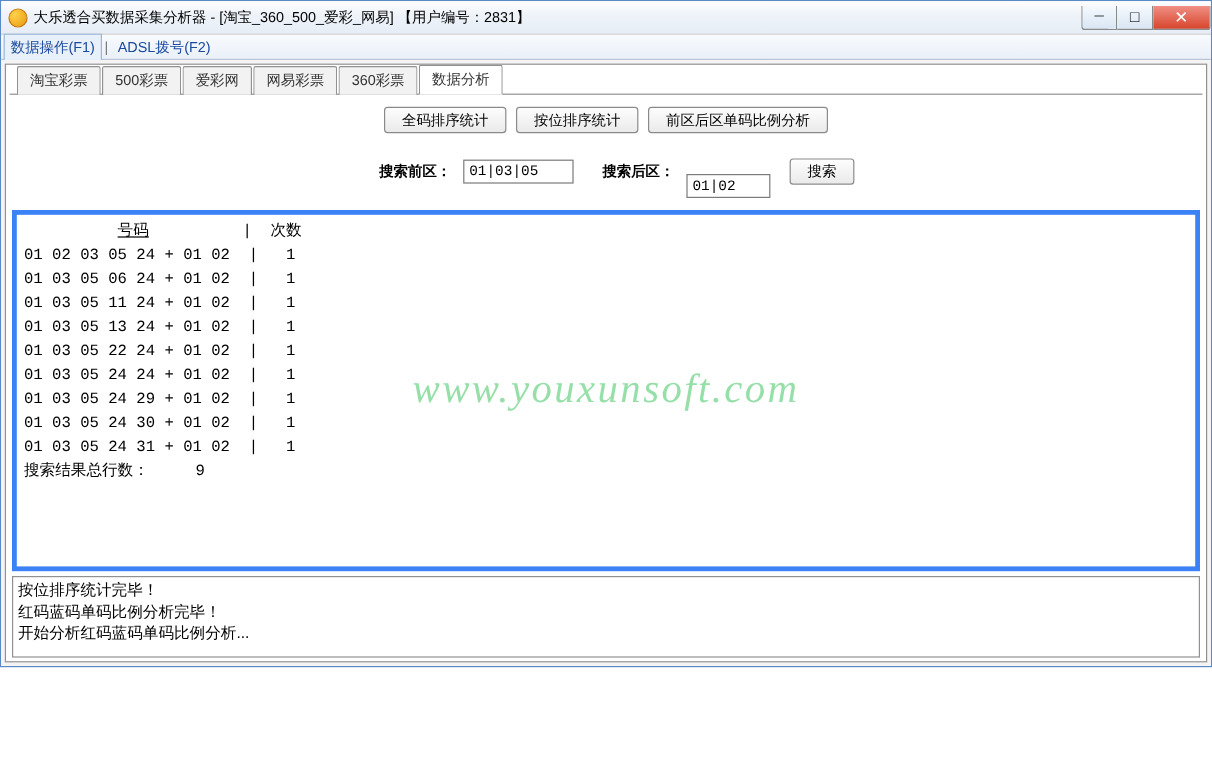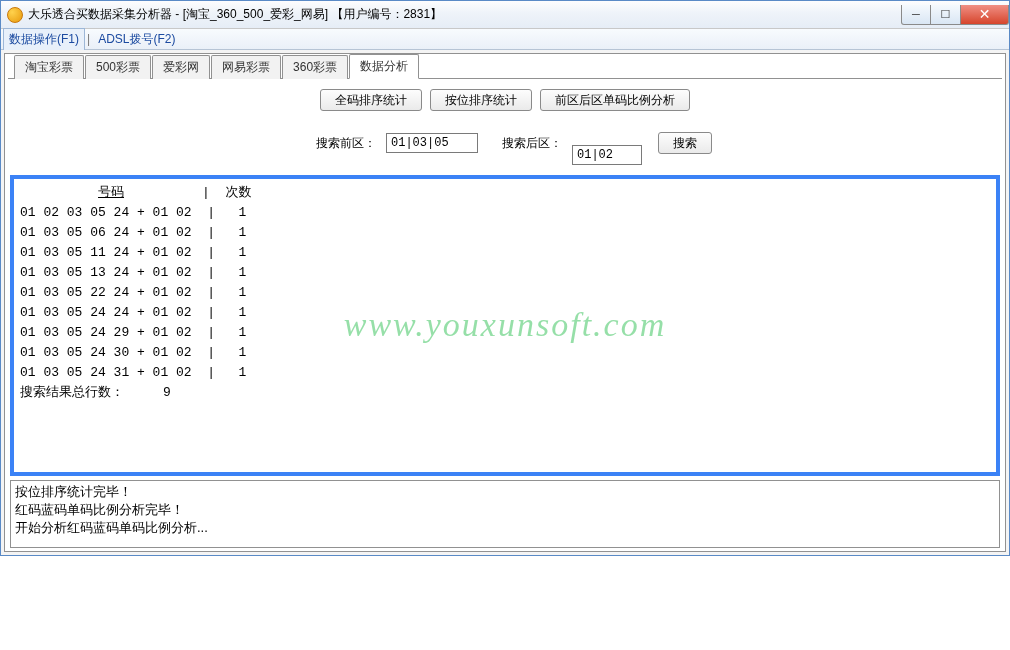--- a/index.html
+++ b/index.html
@@ -19,21 +19,21 @@
 .menu-sep { color: #777; margin: 0 2px; }
 .client { flex: 1; background: #f4f4f4; padding: 3px 3px 3px 3px; display: flex; flex-direction: column; }
 .inner { flex: 1; border: 1px solid #919191; background: #fff; display: flex; flex-direction: column; padding: 3px 3px; }
 .tabstrip { display: flex; height: 22px; align-items: flex-end; border-bottom: 1px solid #919191; padding-left: 6px; }
 .tab { padding: 3px 10px; border: 1px solid #919191; border-bottom: none; background: #f2f2f2; margin-right: 1px; font-size: 12px; color: #333; position: relative; top: 1px; border-radius: 2px 2px 0 0; }
 .tab.active { background: #fff; border-bottom: 1px solid #fff; }
 .tab-body { flex: 1; display: flex; flex-direction: column; padding: 2px 2px 0 2px; }
 .toolbar-row { display: flex; justify-content: center; align-items: center; gap: 8px; padding: 8px 0 6px 0; }
 .btn { padding: 2px 14px; height: 22px; border: 1px solid #8a8a8a; background: linear-gradient(#fdfdfd,#eaeaea); border-radius: 3px; font-size: 12px; color: #000; display: inline-flex; align-items: center; }
 .search-row { display: flex; justify-content: center; align-items: center; gap: 6px; padding: 4px 0 10px 0; }
-.search-row label { margin-left: 18px; margin-right: 4px; }
+.search-row label { margin-left: 18px; margin-right: 4px; font-weight: bold; }
 .txt { height: 20px; border: 1px solid #7a7a7a; padding: 1px 4px; font-family: "Courier New", monospace; font-size: 12px; width: 92px; background: #fff; }
 .results { flex: 1; border: 4px solid #3b82f6; background: #fff; padding: 4px 6px; font-family: "Courier New", SimSun, monospace; font-size: 13px; overflow: hidden; line-height: 20px; white-space: pre; color: #000; }
 .log { height: 68px; border: 1px solid #919191; background: #fff; margin-top: 4px; padding: 2px 4px; font-size: 13px; overflow-y: scroll; line-height: 18px; font-family: Liberation Sans, sans-serif; color: #000; }
 .watermark { position: absolute; left: 50%; top: 50%; transform: translate(-50%,-50%); font-family: "Times New Roman", serif; font-style: italic; font-size: 34px; color: #5fcf7b; opacity: 0.65; pointer-events: none; letter-spacing: 2px; }
 </style>
 </head>
 <body>
 
 <div class="window">
   <div class="titlebar">

